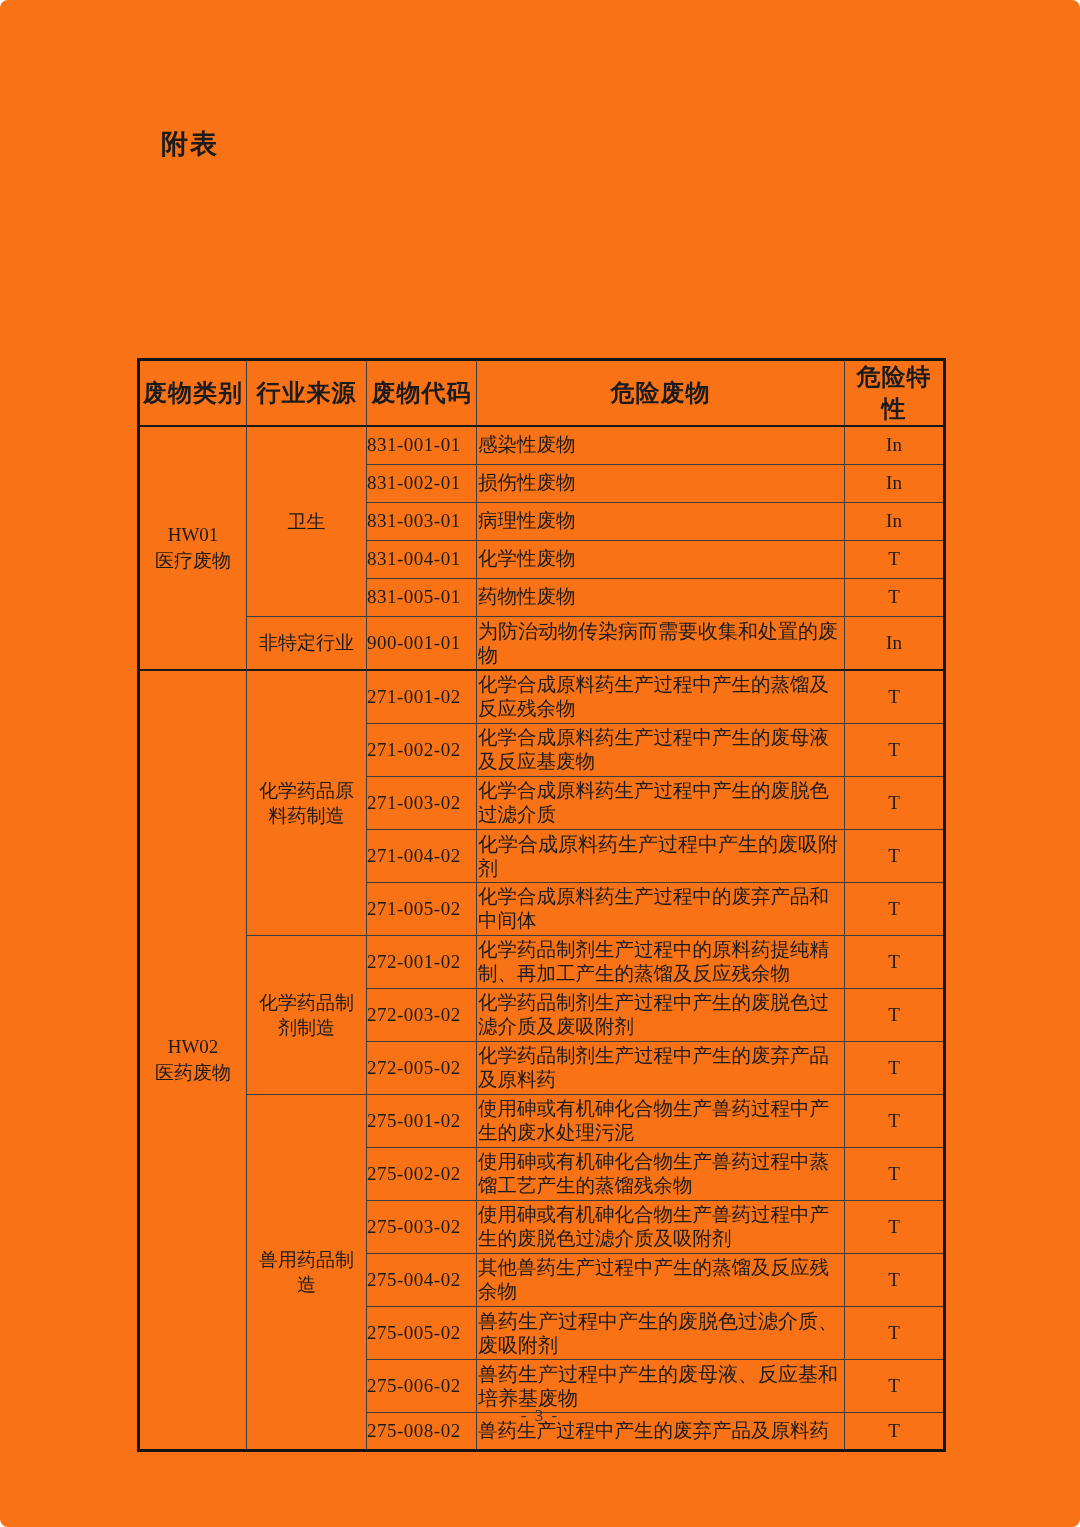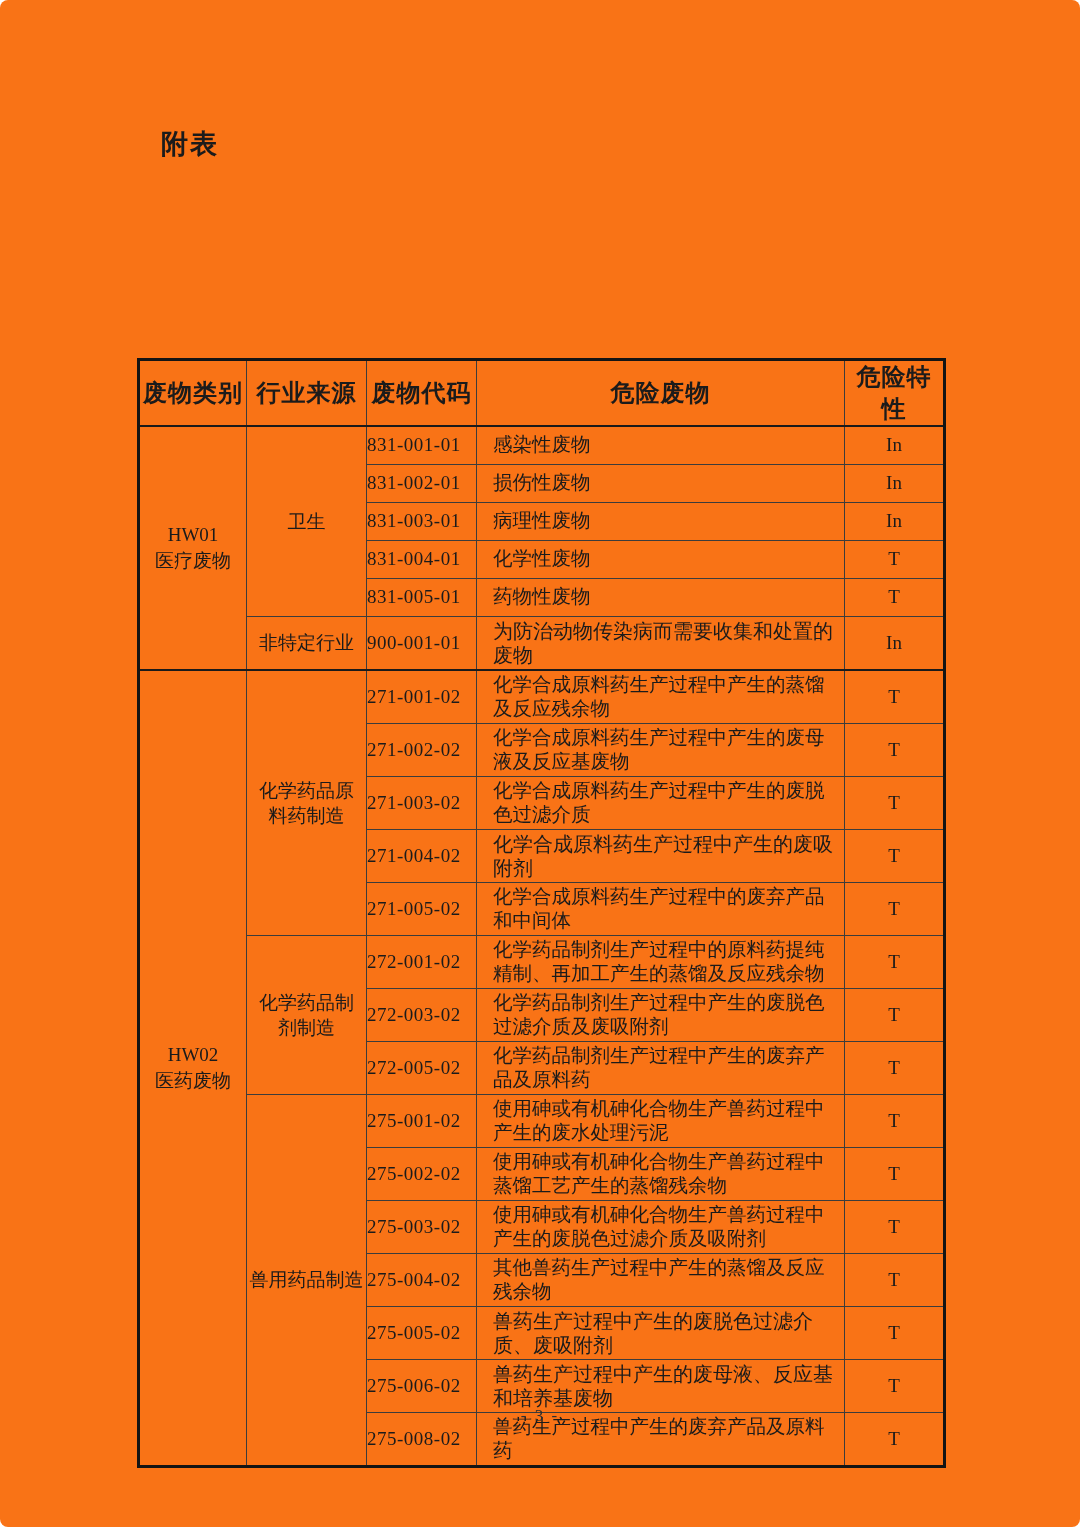--- a/index.html
+++ b/index.html
@@ -66,34 +66,34 @@
     vertical-align:middle;
     font-size:19px;
     line-height:26px;
   }
   td.ind {
     text-align:center;
     vertical-align:middle;
     font-size:19px;
     line-height:25px;
     white-space:pre-line;
-    padding:0 2px;
+    padding:0 11px;
   }
   td.code {
     text-align:left;
     vertical-align:middle;
     font-size:19px;
     letter-spacing:0.5px;
   }
   td.waste {
     text-align:left;
     vertical-align:middle;
     font-size:19.5px;
     line-height:24px;
-    padding:2px 4px 2px 16px;
+    padding:2px 4px 2px 1px;
   }
   td.waste.tight { font-size:20px; }
   td.haz {
     text-align:center;
     vertical-align:middle;
     font-size:19px;
   }
   .page-footer {
     position:absolute;
     left:0; right:0; top:1406px;

